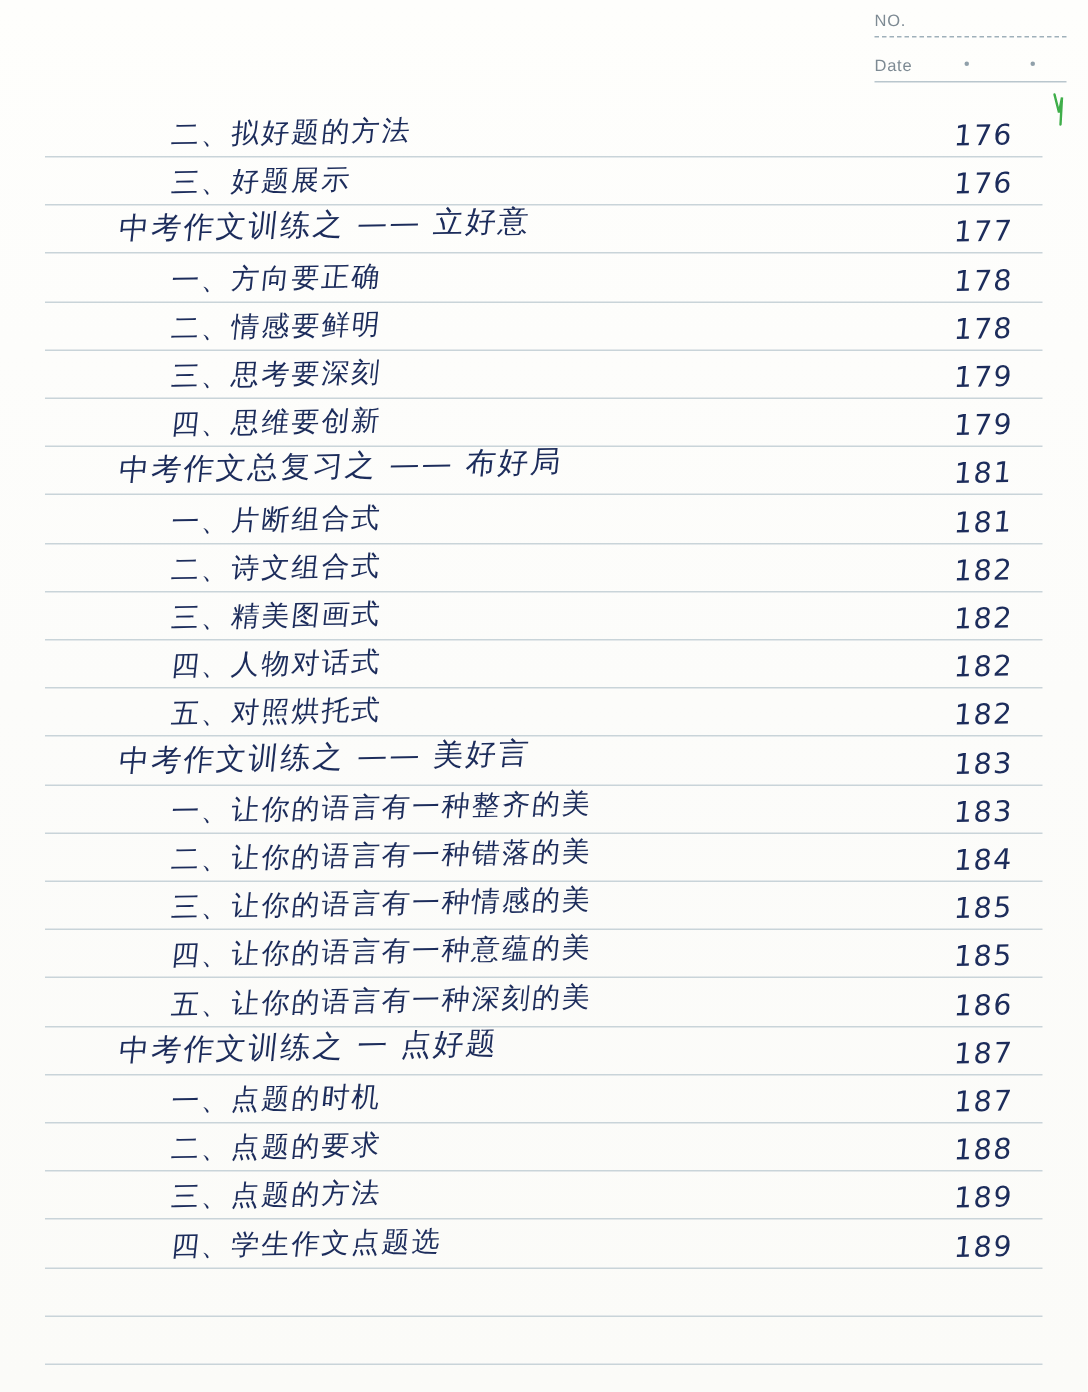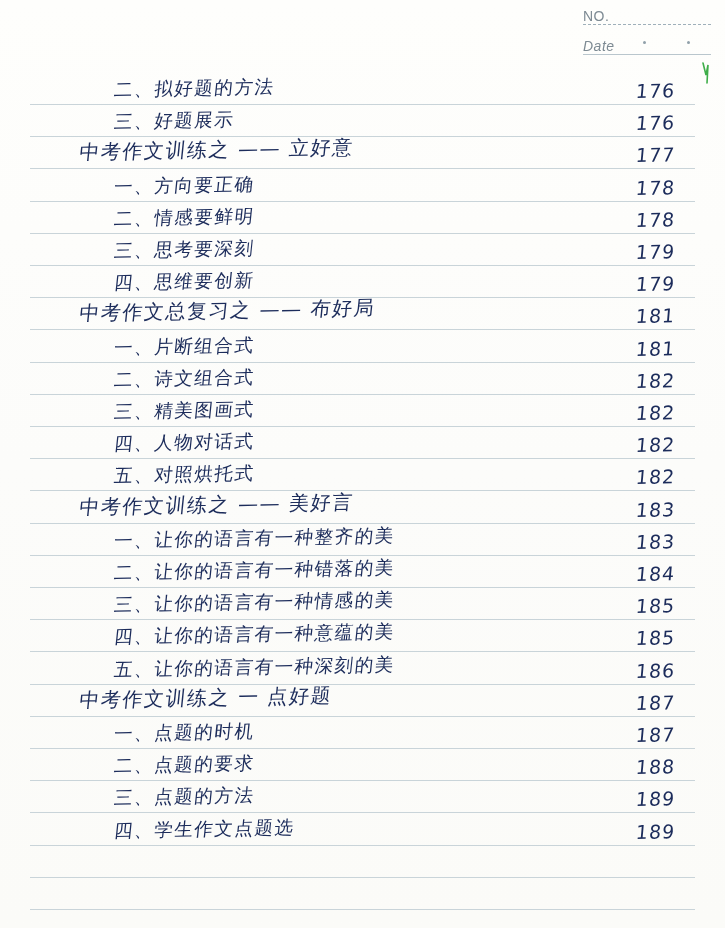--- a/index.html
+++ b/index.html
@@ -33,21 +33,21 @@
   
   .header-block {
     position: absolute;
     left: 583px;
     top: 8px;
     width: 130px;
     z-index: 3;
   }
   .header-label {
     font-family: "Liberation Sans", sans-serif;
-    font-size: 14px;
+    font-size: 11px;
     color: #7d8a93;
     letter-spacing: 0.5px;
   }
   .hdr-row {
     position: relative;
     height: 22px;
   }
   .hdr-no {
     position: absolute;
     left: 0;
@@ -57,21 +57,20 @@
     position: absolute;
     left: 0;
     top: 16px;
     width: 128px;
     border-top: 1px dashed #9fb0ba;
   }
   .hdr-date {
     position: absolute;
     left: 0;
     top: 30px;
-    font-style: italic;
   }
   .hdr-dot1 {
     position: absolute;
     left: 60px;
     top: 33px;
     width: 3px; height: 3px;
     background: #90a0aa;
     border-radius: 50%;
   }
   .hdr-dot2 {

